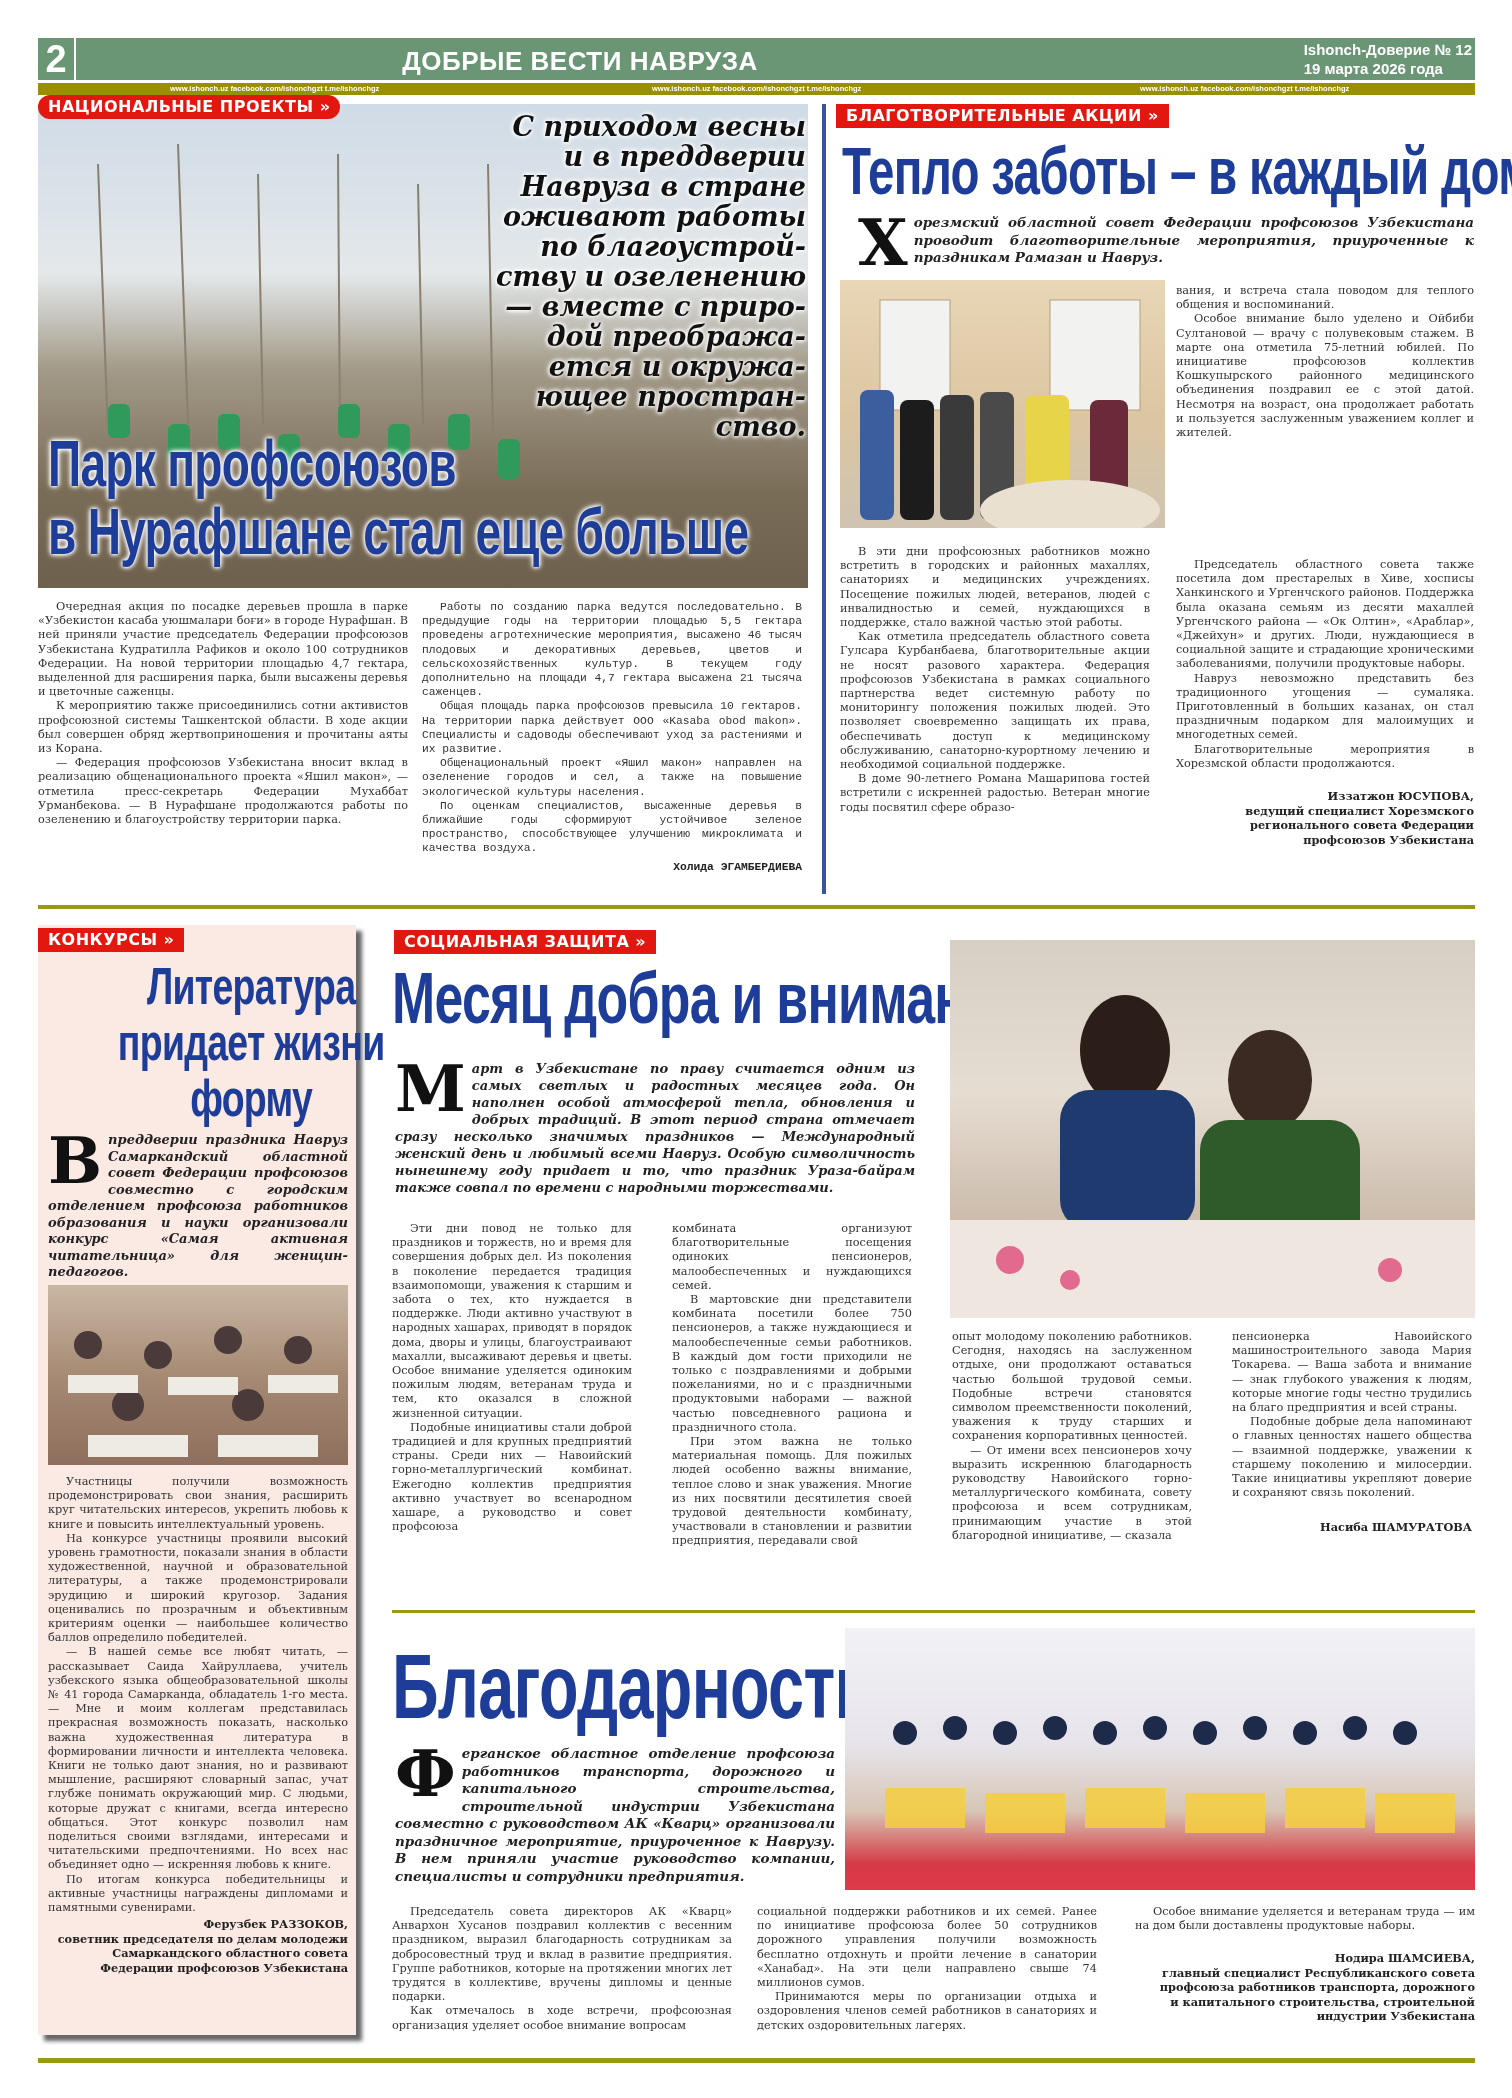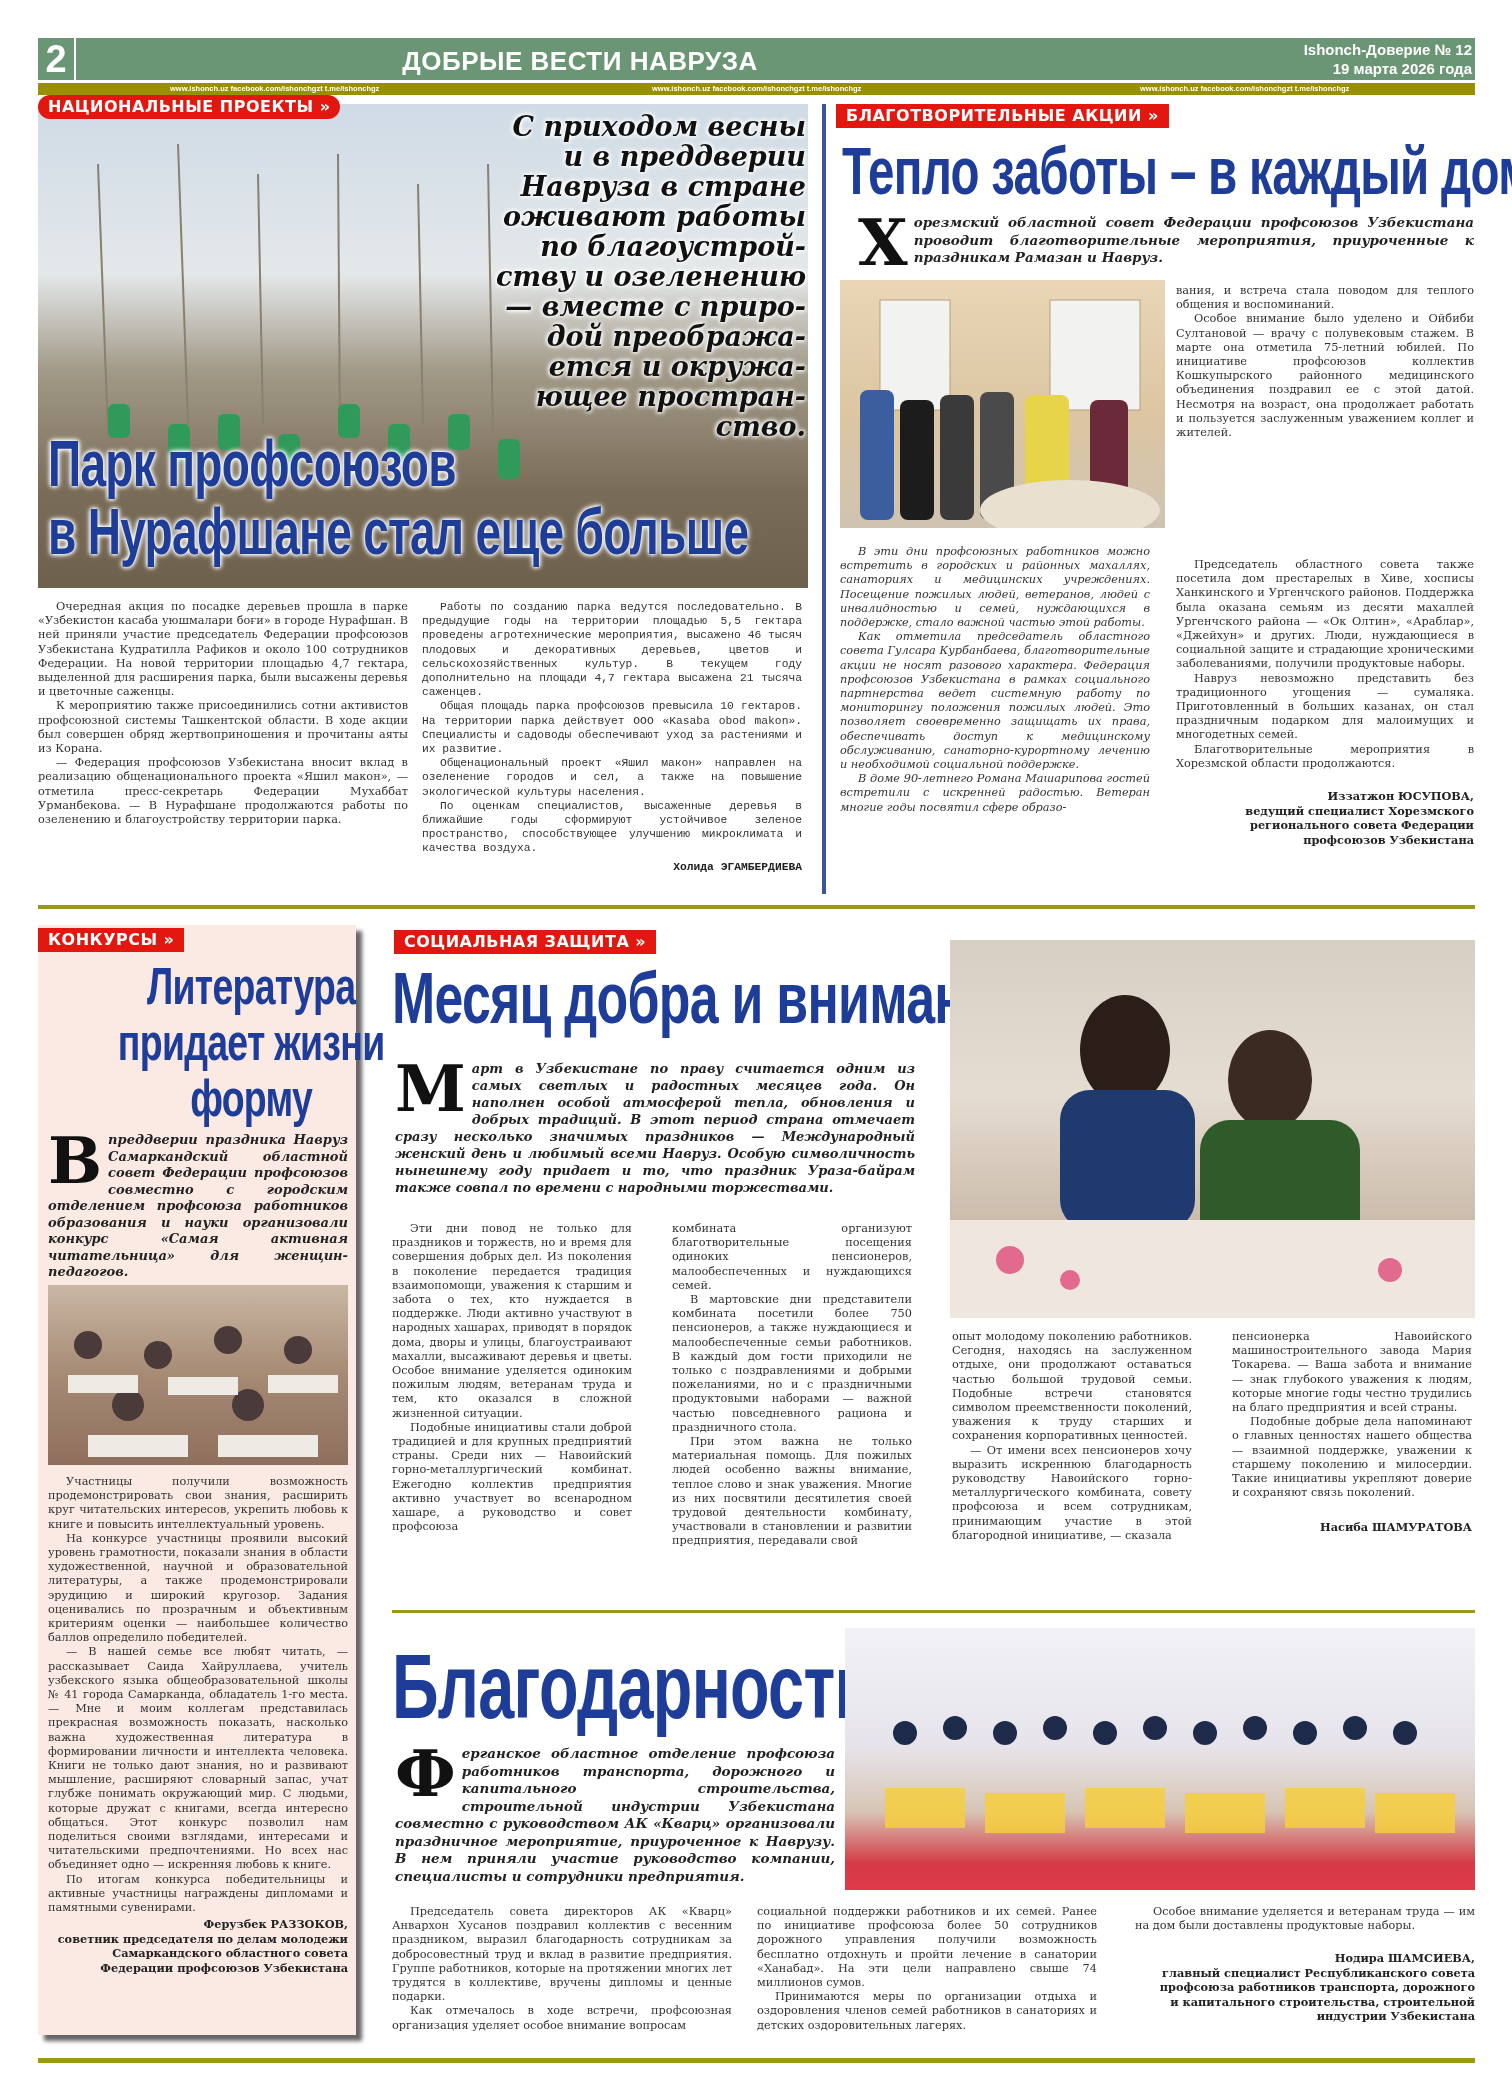--- a/index.html
+++ b/index.html
@@ -3,21 +3,21 @@
 <meta charset="utf-8">
 <style>
   html, body { margin:0; padding:0; }
   body { width:1512px; height:2098px; background:#fff; position:relative; overflow:hidden;
          font-family:"DejaVu Serif", serif; color:#222; }
   .abs { position:absolute; }
   
   .mast { left:38px; top:38px; width:1437px; height:42px; background:#6a9675; }
   .mast-num { left:38px; top:38px; width:38px; height:42px; color:#fff; font:bold 38px/42px "Liberation Sans", sans-serif; text-align:center; border-right:2px solid #fff; box-sizing:border-box; }
   .mast-title { left:80px; top:38px; width:1000px; height:42px; text-align:center; color:#fff; font:bold 26px/46px "Liberation Sans", sans-serif; letter-spacing:0.5px; }
-  .mast-issue { right:40px; top:40px; text-align:right; color:#fff; font:bold 15px/19px "Liberation Sans", sans-serif; }
+  .mast-issue { right:40px; top:40px; text-align:left; color:#fff; font:bold 15px/19px "Liberation Sans", sans-serif; }
   .urlbar { left:38px; top:83px; width:1437px; height:12px; background:#989000; }
   .url { top:83px; color:#fff; font:bold 7.5px/12px "Liberation Sans", sans-serif; }
   .rubric { background:#e2170f; color:#fff; font:bold 16px/24px "DejaVu Sans", sans-serif; padding:0 10px; height:24px; white-space:nowrap; letter-spacing:0.5px; }
   .headline { color:#1e3d99; font-family:"Liberation Sans", sans-serif; font-weight:bold; transform:scaleX(0.72); transform-origin:left top; white-space:nowrap; letter-spacing:-1px; }
   .col { font-size:11.3px; line-height:14.2px; text-align:justify; hyphens:auto; color:#333; }
   .col p { margin:0; text-indent:18px; }
   .sig { font-weight:bold; text-align:right; font-size:11.3px; line-height:14.5px; color:#222; }
   .lead { font-style:italic; font-weight:bold; font-size:13.5px; line-height:17.5px; text-align:justify; color:#222; }
   .dropcap { float:left; font-size:64px; line-height:50px; font-weight:bold; font-style:normal; margin:4px 6px 0 0; color:#111; }
   .photo { overflow:hidden; }
@@ -99,21 +99,21 @@
       <rect x="185" y="115" width="44" height="125" fill="#e7d448" rx="8"></rect>
       <rect x="250" y="120" width="38" height="120" fill="#6a2a3a" rx="8"></rect>
     </g>
     <ellipse cx="230" cy="230" rx="90" ry="30" fill="#e9e0cf"></ellipse>
   </svg>
 </div>
 <div class="abs col" style="left:1176px;top:284px;width:298px;">
   <p style="text-indent:0">вания, и встреча стала поводом для теплого общения и воспоминаний.</p>
   <p>Особое внимание было уделено и Ойбиби Султановой — врачу с полувековым стажем. В марте она отметила 75-летний юбилей. По инициативе профсоюзов коллектив Кошкупырского районного медицинского объединения поздравил ее с этой датой. Несмотря на возраст, она продолжает работать и пользуется заслуженным уважением коллег и жителей.</p>
 </div>
-<div class="abs col" style="left:840px;top:545px;width:310px;font-style:italic;">
+<div class="abs col" style="left:840px;top:545px;width:310px;">
   <p>В эти дни профсоюзных работников можно встретить в городских и районных махаллях, санаториях и медицинских учреждениях. Посещение пожилых людей, ветеранов, людей с инвалидностью и семей, нуждающихся в поддержке, стало важной частью этой работы.</p>
   <p>Как отметила председатель областного совета Гулсара Курбанбаева, благотворительные акции не носят разового характера. Федерация профсоюзов Узбекистана в рамках социального партнерства ведет системную работу по мониторингу положения пожилых людей. Это позволяет своевременно защищать их права, обеспечивать доступ к медицинскому обслуживанию, санаторно-курортному лечению и необходимой социальной поддержке.</p>
   <p>В доме 90-летнего Романа Машарипова гостей встретили с искренней радостью. Ветеран многие годы посвятил сфере образо-</p>
 </div>
 <div class="abs col" style="left:1176px;top:558px;width:298px;">
   <p>Председатель областного совета также посетила дом престарелых в Хиве, хосписы Ханкинского и Ургенчского районов. Поддержка была оказана семьям из десяти махаллей Ургенчского района — «Ок Олтин», «Араблар», «Джейхун» и других. Люди, нуждающиеся в социальной защите и страдающие хроническими заболеваниями, получили продуктовые наборы.</p>
   <p>Навруз невозможно представить без традиционного угощения — сумаляка. Приготовленный в больших казанах, он стал праздничным подарком для малоимущих и многодетных семей.</p>
   <p>Благотворительные мероприятия в Хорезмской области продолжаются.</p>
   <div class="sig" style="margin-top:18px">
     <div>Иззатжон ЮСУПОВА,</div>

